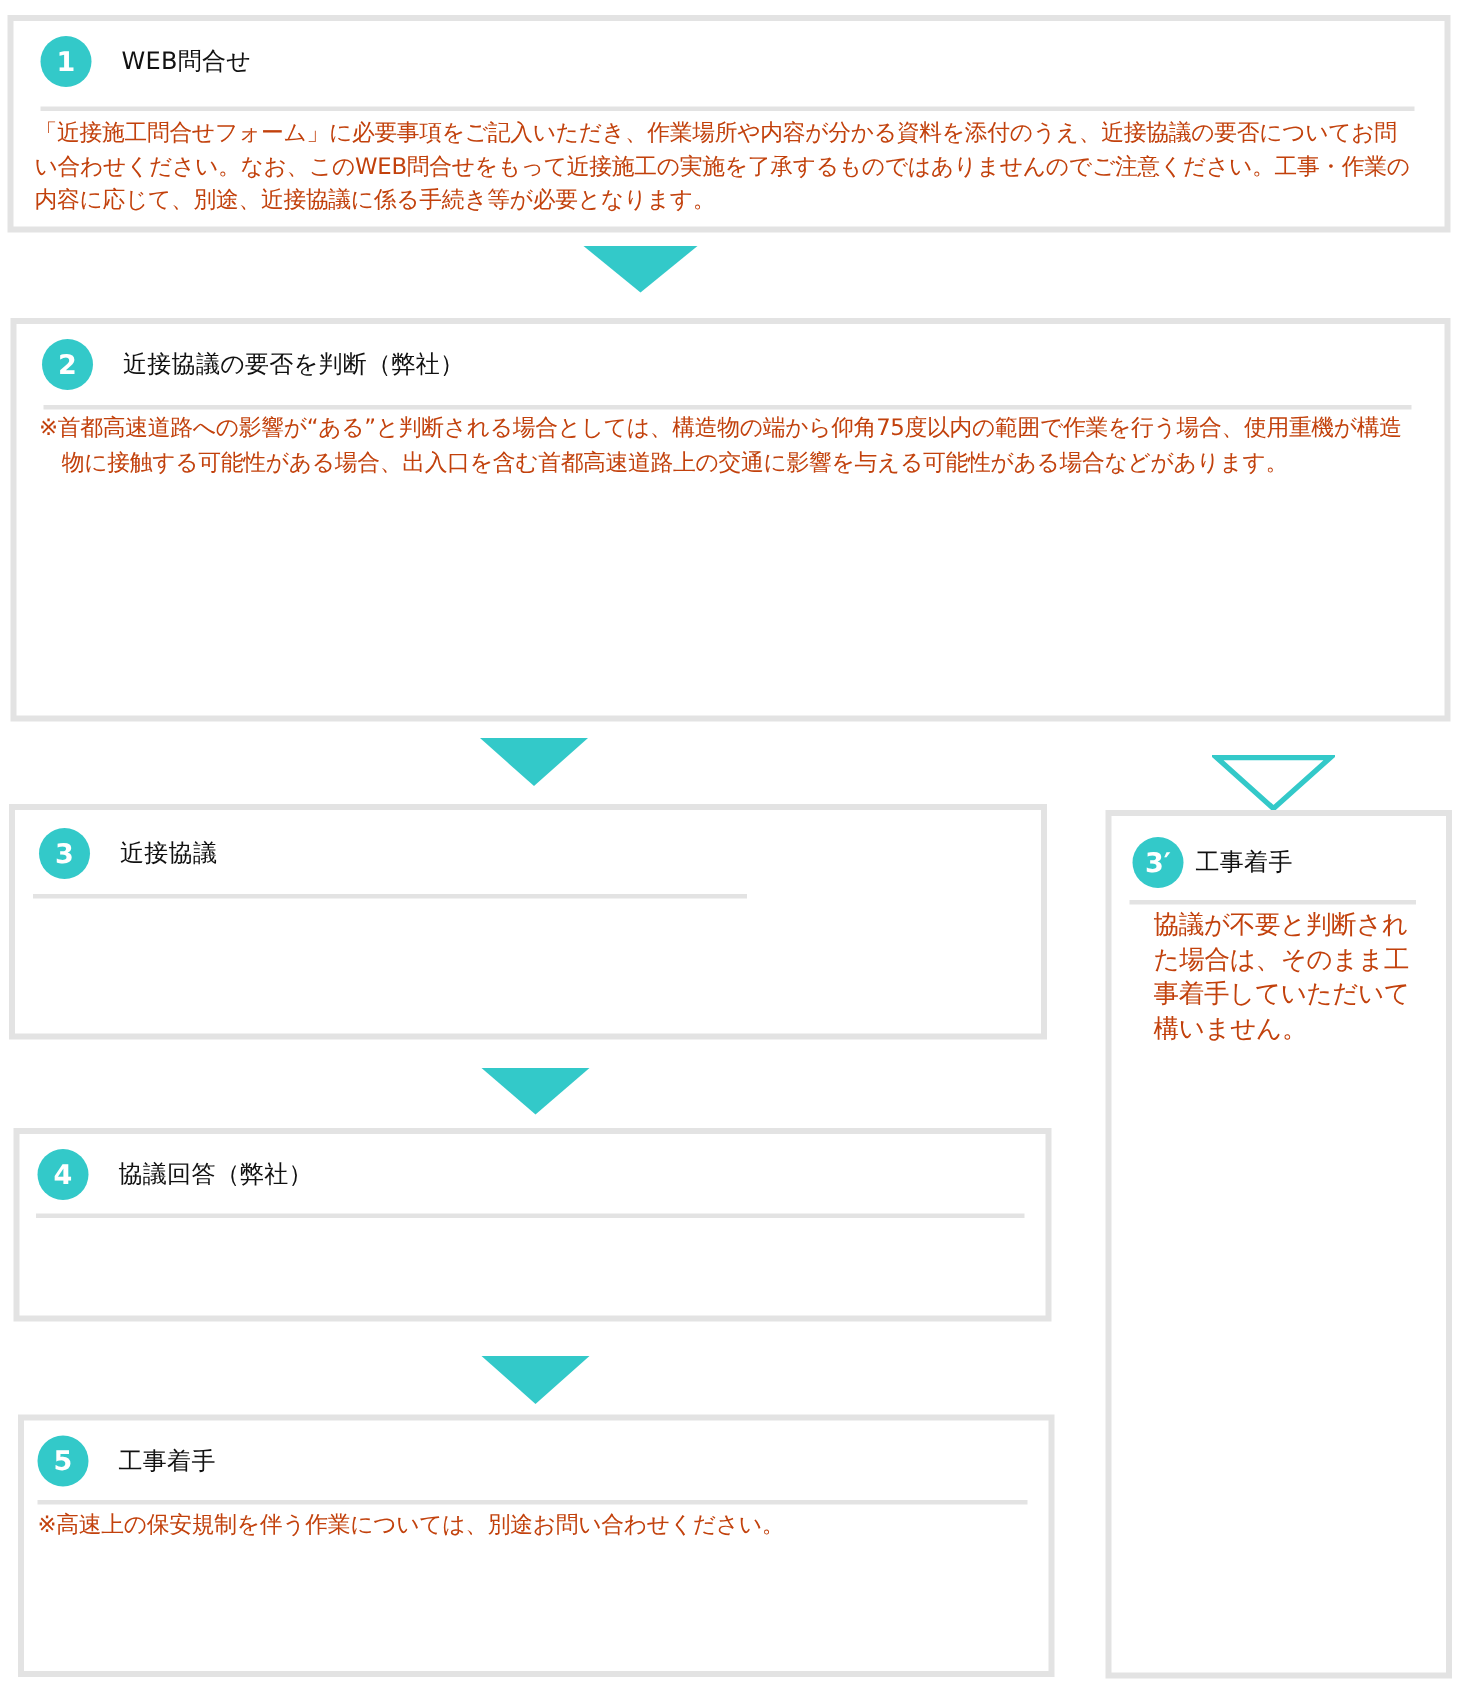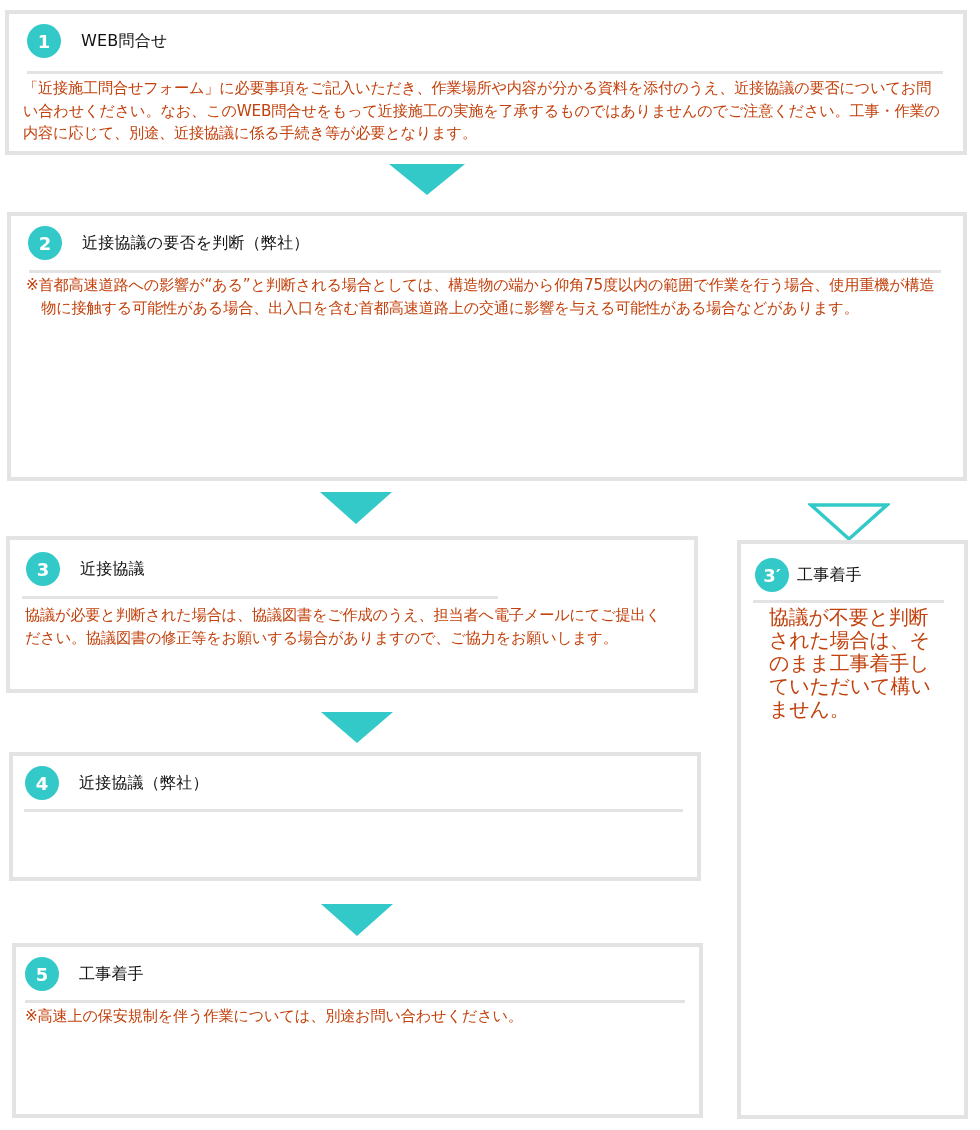--- a/index.html
+++ b/index.html
@@ -51,42 +51,39 @@
 <svg class="arrow-outline" style="left:808px; top:502px;" width="82" height="40" viewBox="0 0 82 40">
   <polygon points="3,3 79,3 41,37" fill="none" stroke="#33c9c9" stroke-width="3.5" stroke-linejoin="miter"></polygon>
 </svg>
 
 <div class="box" style="left:6px; top:536px; width:692px; height:157px;">
   <div class="head" style="top:12px; left:16px;">
     <div class="badge">3</div>
     <div class="title">近接協議</div>
   </div>
   <div class="rule" style="left:12px; right:196px; top:56px; width:auto;"></div>
-  <div class="body" style="left:15px; right:20px; top:64px;">
-    <p>協議が必要と判断された場合は、協議図書をご作成のうえ、担当者へ電子メールにてご提出ください。協議図書の修正等をお願いする場合がありますので、ご協力をお願いします。</p>
-  </div>
 </div>
 
 <div class="box" style="left:737px; top:540px; width:231px; height:579px;">
   <div class="head" style="top:14px; left:14px;">
     <div class="badge">3′</div>
     <div class="title" style="margin-left:8px;">工事着手</div>
   </div>
   <div class="rule" style="left:12px; right:20px; top:56px;"></div>
-  <div class="body" style="left:28px; right:20px; top:62px; font-size:20px; line-height:23px;">
+  <div class="body" style="left:28px; right:20px; top:62px; font-size:17px; line-height:23px;">
     <p>協議が不要と判断された場合は、そのまま工事着手していただいて構いません。</p>
   </div>
 </div>
 
 <div class="arrow fill" style="left:321px; top:712px; border-top-width:31px; border-left-width:36px; border-right-width:36px;"></div>
 
 <div class="box" style="left:9px; top:752px; width:692px; height:129px;">
   <div class="head" style="top:10px; left:12px;">
     <div class="badge">4</div>
-    <div class="title">近接協議（弊社）</div>
+    <div class="title">協議回答（弊社）</div>
   </div>
   <div class="rule" style="left:11px; right:14px; top:53px;"></div>
 </div>
 
 <div class="arrow fill" style="left:321px; top:904px; border-top-width:32px; border-left-width:36px; border-right-width:36px;"></div>
 
 <div class="box" style="left:12px; top:943px; width:691px; height:175px;">
   <div class="head" style="top:10px; left:9px;">
     <div class="badge">5</div>
     <div class="title">工事着手</div>

